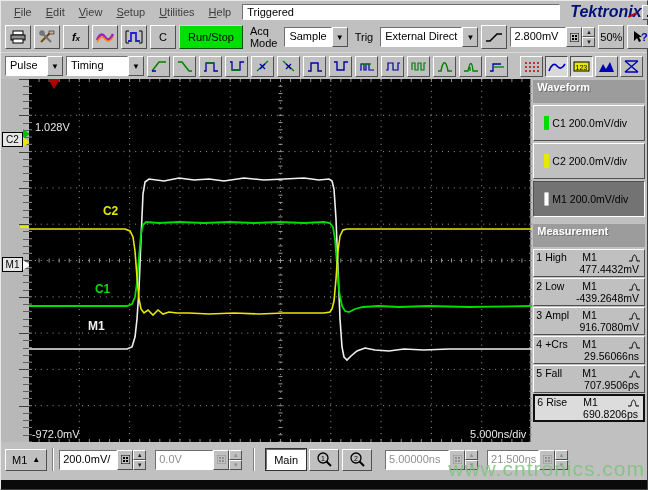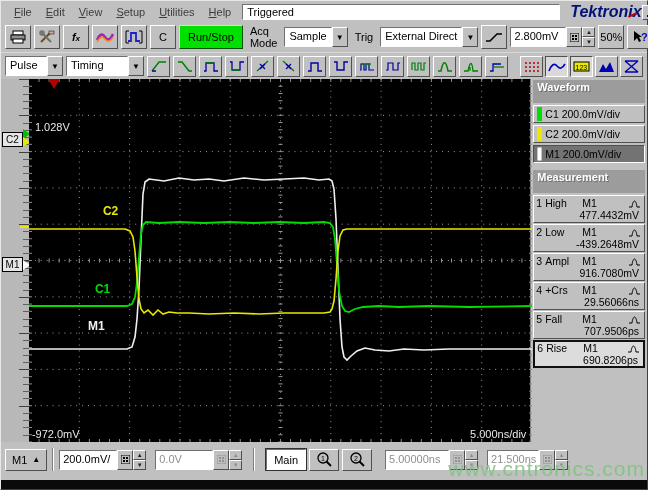--- a/index.html
+++ b/index.html
@@ -58,21 +58,21 @@
   .levelmark { position:absolute; right:0; width:9px; height:2px; background:#e8e800; top:147px; }
 
   .plot { width:503px; height:363px; background:#000; position:relative; }
   .plot svg.gr { position:absolute; left:0; top:0; }
   .plabel { position:absolute; color:#e8e8e8; font-size:11px; }
   .tlabel { position:absolute; font-weight:bold; font-size:12px; }
 
   
   .rpanel { width:117px; background:#c0c0c0; border-left:1px solid #808080; padding:1px 2px; display:flex; flex-direction:column; }
   .phead { height:23px; background:#9c9c9c; color:#fff; font-weight:bold; padding:1px 4px 0 4px; text-shadow:1px 1px 0 #6e6e6e; margin-bottom:2px; }
-  .wfbtn { height:18px; display:flex; align-items:center; gap:3px; padding:0 3px; margin-bottom:2px; font-size:10.5px; white-space:nowrap; }
+  .wfbtn { height:36px; display:flex; align-items:center; gap:3px; padding:0 10px; margin-bottom:2px; font-size:10.5px; white-space:nowrap; }
   .wfbtn svg { flex:0 0 auto; }
   .meashead { margin-top:5px; }
   .mrow { height:28px; margin-bottom:1px; padding:1px 3px 0 2px; font-size:10.5px; }
   .mrow .l1 { display:flex; align-items:center; gap:3px; }
   .mrow .l1 .nm { width:34px; }
   .mrow .l1 .src { width:20px; }
   .mrow .l1 svg { margin-left:auto; }
   .mrow .l2 { text-align:right; padding-right:2px; }
   .mrow.sel { border:2px solid #101010; background:#dcdcdc; padding-top:0; }
 

